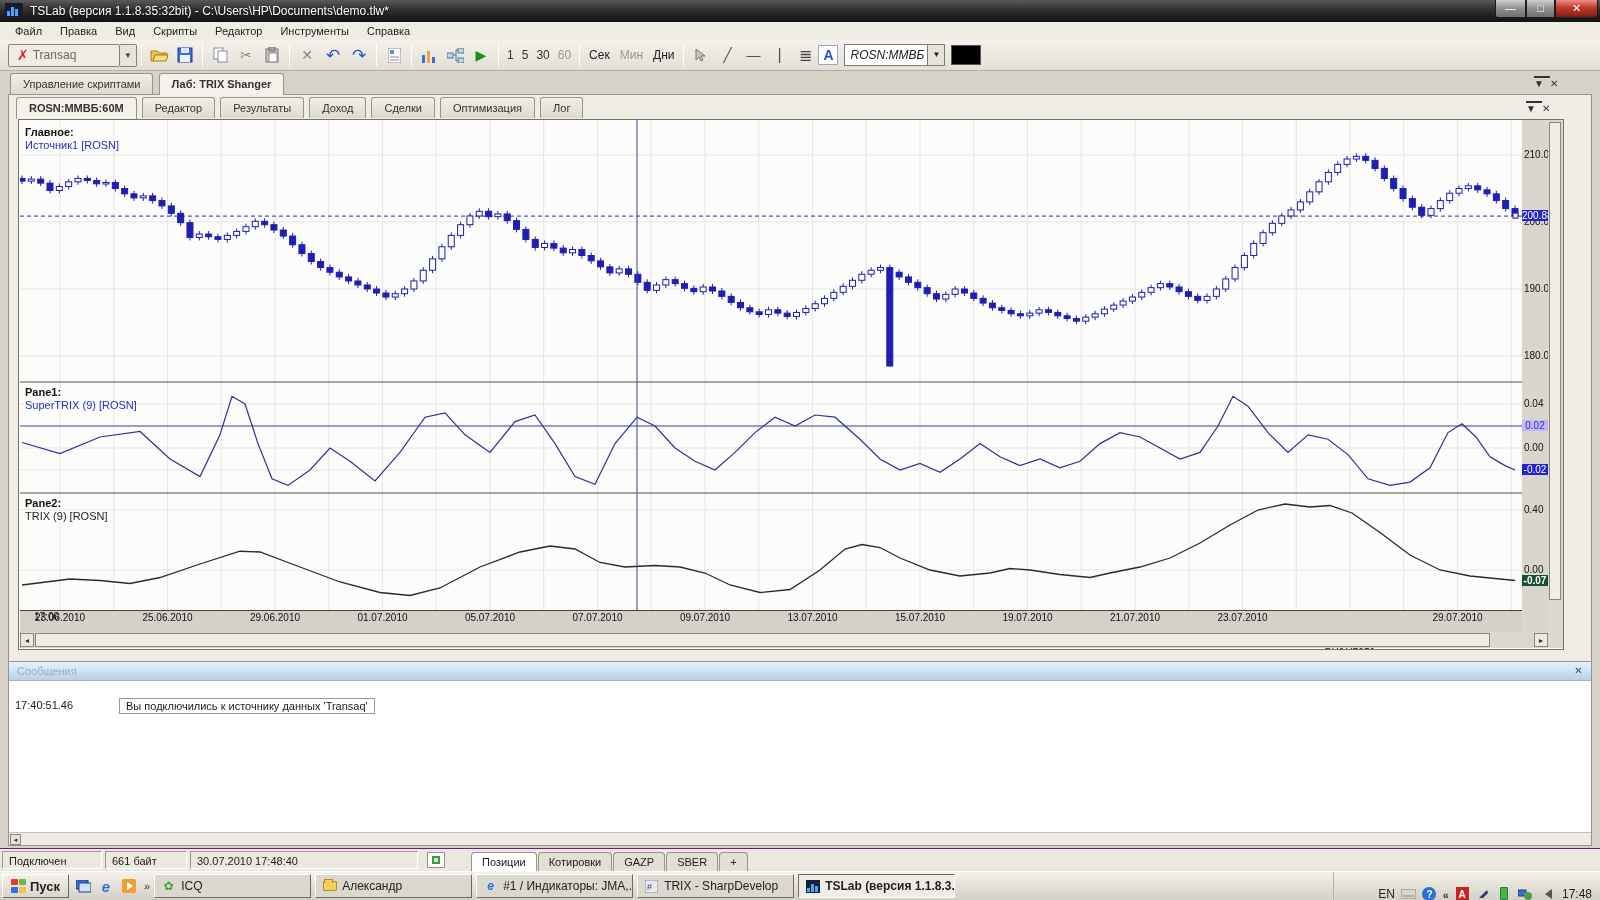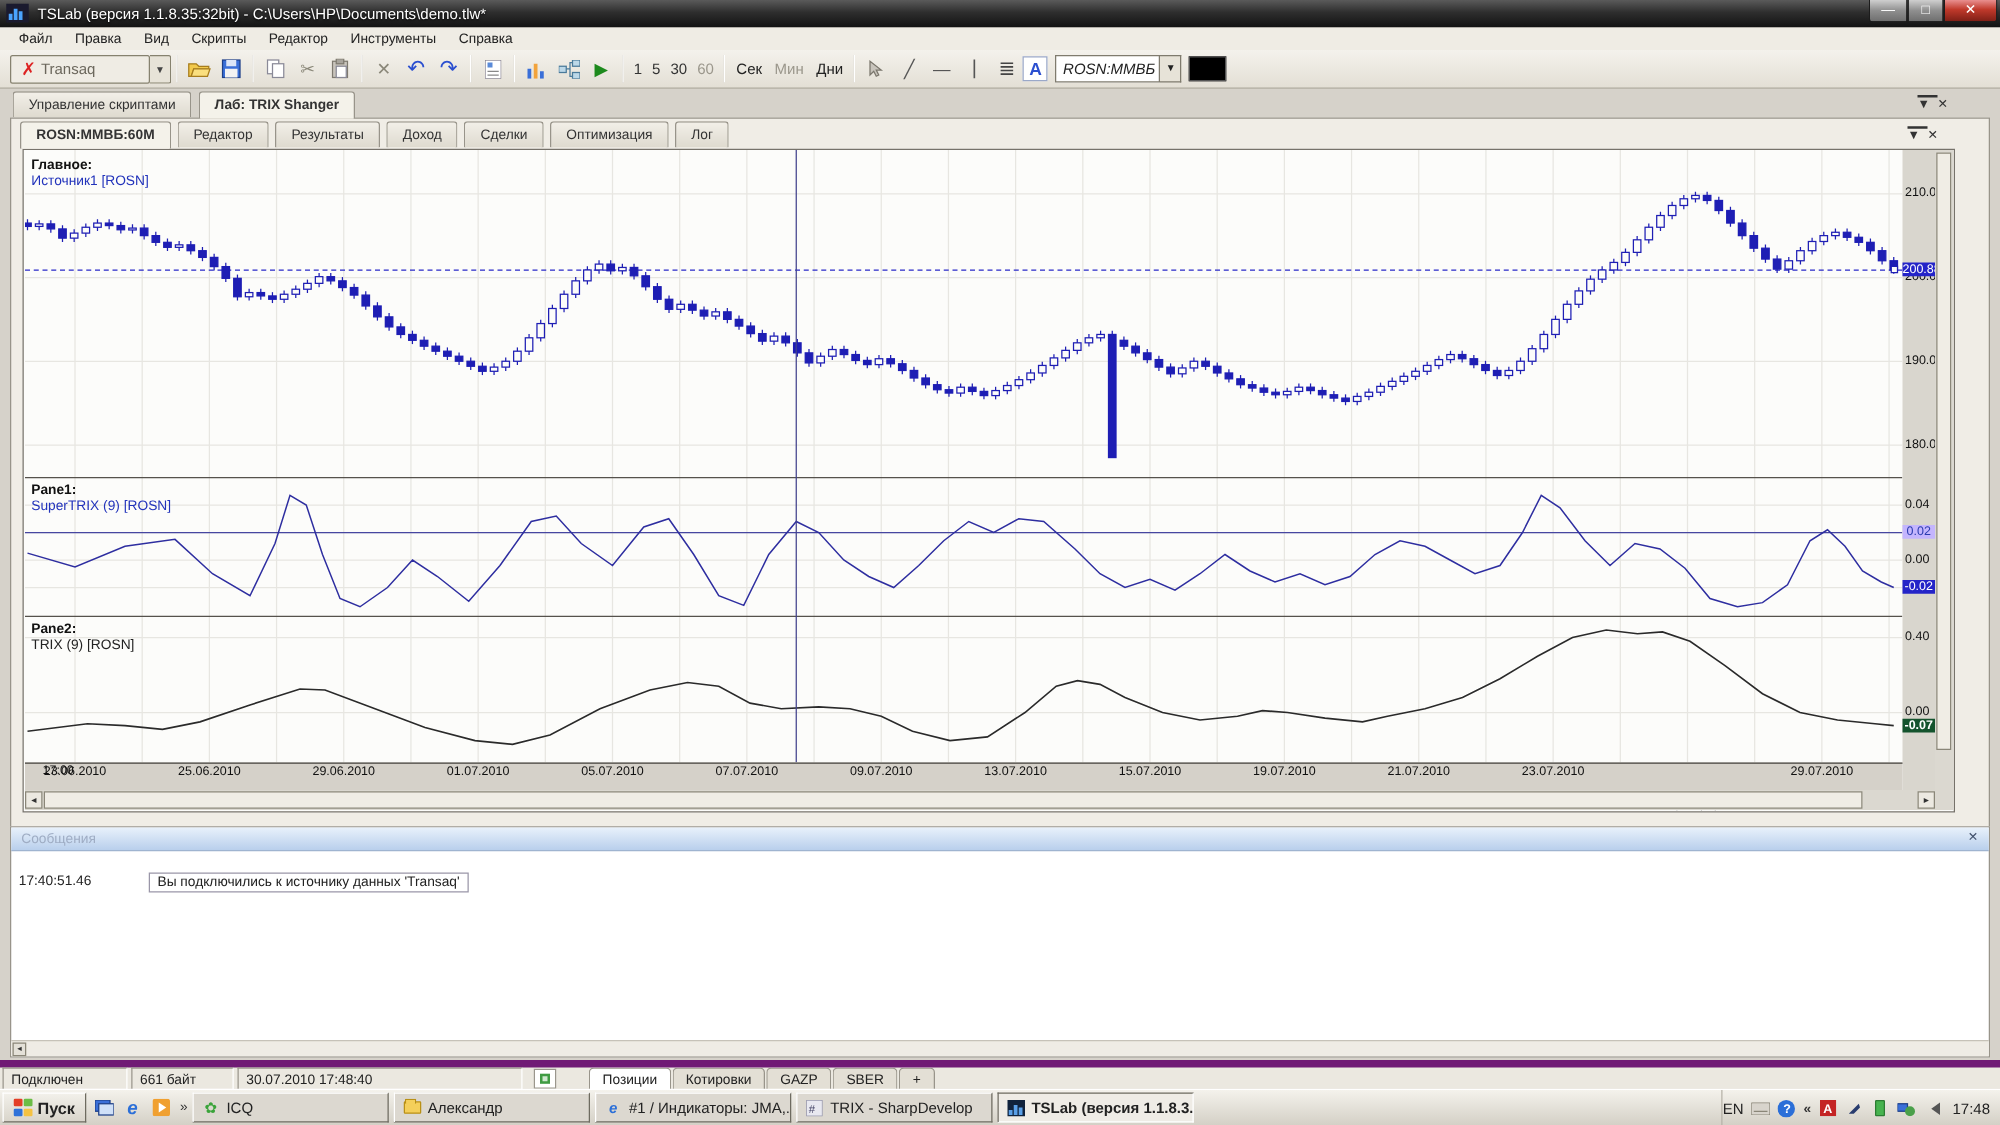--- a/index.html
+++ b/index.html
@@ -106,21 +106,21 @@
   #msg-row { position:absolute; left:0; top:36px; width:100%; height:16px; display:flex; }
   #msg-row .c1 { width:110px; padding:1px 6px; }
   #msg-row .c2 { padding:1px 6px; border:1px solid #9a96a8; }
   #msg-hscroll { position:absolute; left:0; bottom:0; width:100%; height:13px; background:#efece5;
     border-top:1px solid #c6c2b8; }
   #msg-hs-left { position:absolute; left:1px; top:1px; width:11px; height:11px; background:#e4e1d8;
     border:1px solid #8a8678; font-size:6px; text-align:center; line-height:10px; color:#333; }
 
   
   #statusbar { position:absolute; left:0; top:848px; width:1600px; height:23px; background:#ebe8e0;
-    border-top:6px solid #701a75; display:flex; align-items:center; padding-left:2px; }
+    border-top:1px solid #701a75; display:flex; align-items:center; padding-left:2px; }
   .scell { height:18px; padding:3px 8px 0 6px; margin-right:3px;
     border:1px solid; border-color:#9a968c #fff #fff #9a968c; }
   #sc-conn { width:100px; } #sc-bytes { width:82px; } #sc-dt { width:228px; }
   #led { width:18px; height:16px; background:#fff; border:1px solid #9a968c; margin:0 8px 0 6px;
     display:flex; align-items:center; justify-content:center; }
   #led i { display:block; width:8px; height:8px; border:2px solid #3f9b42; background:#cfe8cf; }
   .stab { height:19px; margin-top:2px; padding:3px 10px 0 10px; border:1px solid #98948a; border-bottom:none;
     border-radius:4px 4px 0 0; background:#e3dfd5; margin-right:1px; }
   .stab.active { background:#fff; }
   #stabs { display:flex; margin-left:18px; }
@@ -138,22 +138,22 @@
   #win-flag i:nth-child(3){background:#2f72d9;} #win-flag i:nth-child(4){background:#f5c242;}
   .ql { width:18px; height:18px; margin-left:5px; display:flex; align-items:center; justify-content:center;
     font-size:13px; }
   #ql-chevron { margin-left:6px; color:#333; font-size:11px; }
   .taskbtn { display:flex; align-items:center; gap:5px; height:24px; width:157px; margin-left:4px;
     padding:0 6px; background:#dcd8d0; border:1px solid; border-color:#fff #6e6b60 #6e6b60 #fff;
     font-size:12px; white-space:nowrap; overflow:hidden; }
   .taskbtn.active { background:#efece6; border-color:#6e6b60 #fff #fff #6e6b60; }
   .tbi { width:15px; height:15px; flex:none; display:flex; align-items:center; justify-content:center;
     font-size:12px; }
-  #tray { position:absolute; right:0; top:0; height:29px; display:flex; align-items:center; gap:6px;
-    padding-right:8px; border-left:1px solid #b6b2a8; }
+  #tray { position:absolute; right:0; top:0; height:29px; display:flex; align-items:flex-end; gap:6px;
+    padding-right:8px; border-left:1px solid #b6b2a8;padding-left:44px; }
   .tray-ic { width:15px; height:15px; display:flex; align-items:center; justify-content:center; font-size:11px; }
   #tray-clock { font-size:12px; margin-left:2px; }
   .folder-ic { width:14px; height:10px; background:#f4cf5a; border:1px solid #b99016; border-radius:1px; position:relative; }
   .folder-ic:before { content:""; position:absolute; left:0; top:-3px; width:7px; height:3px;
     background:#f4cf5a; border:1px solid #b99016; border-bottom:none; border-radius:1px 1px 0 0; }
   .mini-chart { width:14px; height:13px; background:#10223c; display:flex; align-items:flex-end; gap:1px; padding:1px; }
   .mini-chart i { display:block; width:3px; background:#5aa0e8; }
   .battery { width:8px; height:13px; background:#47b34f; border:1px solid #2c7c33; border-radius:1px; }
   .speaker { width:0; height:0; border:5px solid transparent; border-right:7px solid #555; }
 </style>

